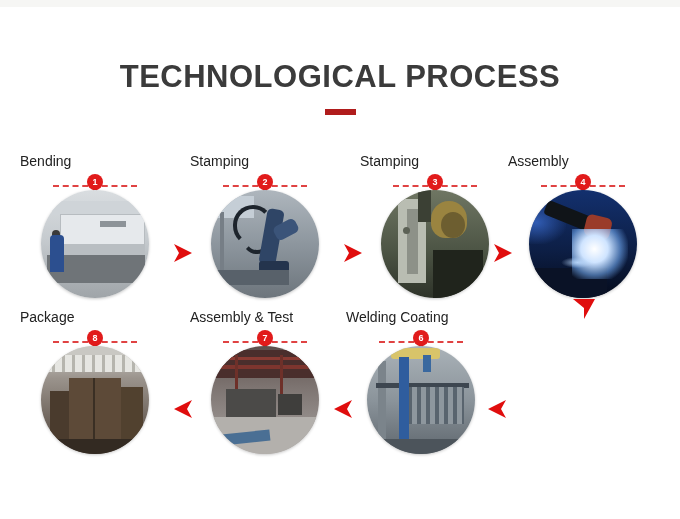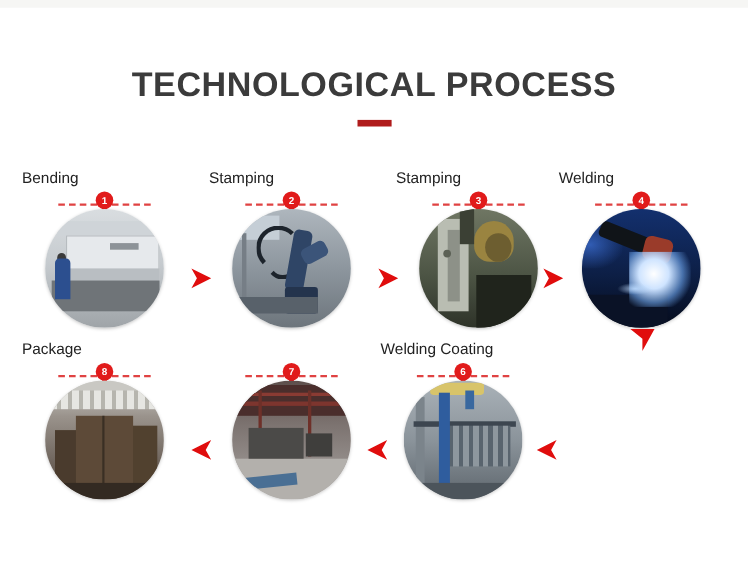--- a/index.html
+++ b/index.html
@@ -333,21 +333,21 @@
       </div>
     </div>
 
     <div class="arrow" style="left:490px; top:88px;">
       <svg viewBox="0 0 26 26">
           <path d="M4 4 L22 13 L4 22 L9 13 Z" fill="#e00d0d"></path>
         </svg>
     </div>
 
     <div class="step" style="left:508px;">
-      <div class="step-label">Welding</div>
+      <div class="step-label">Assembly</div>
       <div class="pin-wrap">
         <div class="pin-dash"></div>
         <div class="pin-stem"></div>
         <div class="pin-tail"></div>
         <div class="pin">4</div>
       </div>
       <div class="photo">
         <div class="scene sc-weld">
           <div class="p blue"></div>
             <div class="p bench"></div>
@@ -389,20 +389,21 @@
       </div>
     </div>
 
     <div class="arrow" style="left:170px; top:88px;">
       <svg viewBox="0 0 26 26">
           <path d="M22 4 L4 13 L22 22 L17 13 Z" fill="#e00d0d"></path>
         </svg>
     </div>
 
     <div class="step" style="left:190px;">
+      <div class="step-label">Assembly &amp; Test</div>
       <div class="pin-wrap">
         <div class="pin-dash"></div>
         <div class="pin-stem"></div>
         <div class="pin-tail"></div>
         <div class="pin">7</div>
       </div>
       <div class="photo">
         <div class="scene sc-asm">
           <div class="p roof"></div>
             <div class="p beam1"></div>

